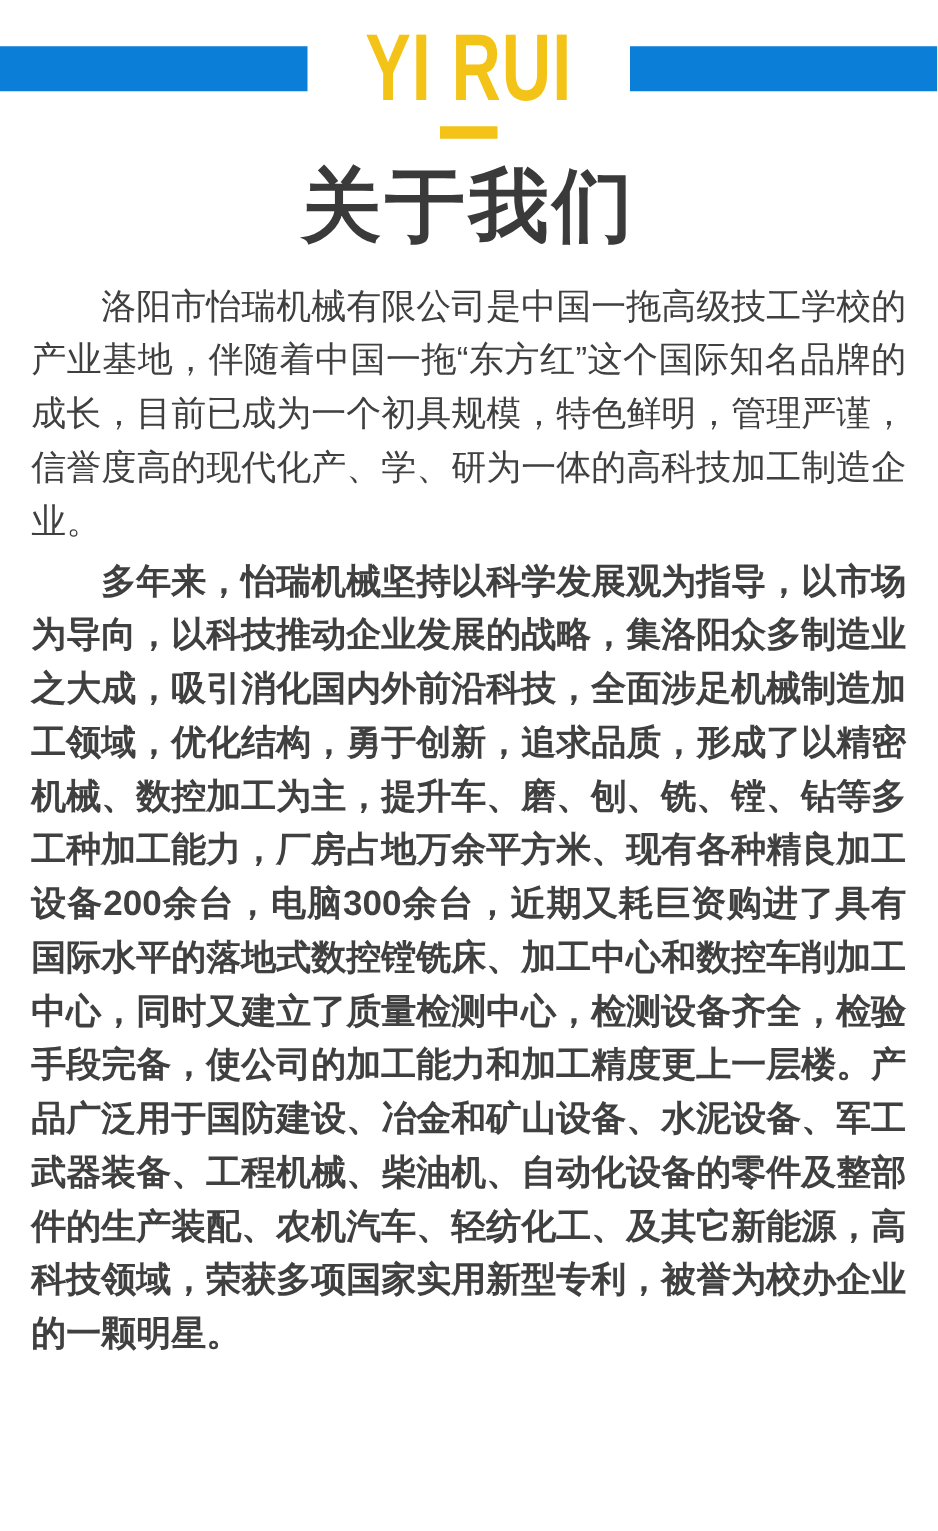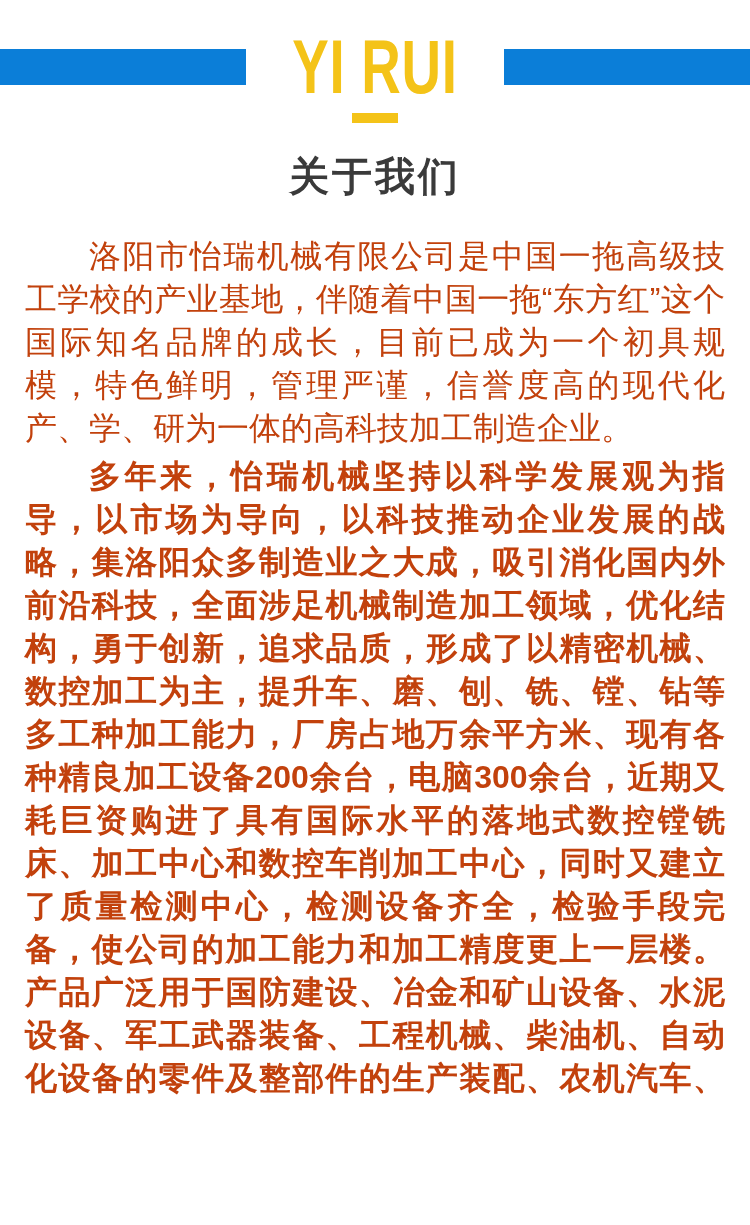--- a/index.html
+++ b/index.html
@@ -3,21 +3,21 @@
 <meta charset="utf-8">
 <style>
   * { margin: 0; padding: 0; box-sizing: border-box; }
   html, body { background: #ffffff; }
   body { font-family: "Liberation Sans", sans-serif; }
 
   .page {
     position: relative;
     width: 750px;
     height: 1083px;
-    margin: 12px auto;
+    margin: 0 auto;
     background: #ffffff;
     overflow: hidden;
   }
 
   
   .logo-row {
     display: flex;
     align-items: center;
     margin-top: 15px;
     height: 80px;
@@ -45,35 +45,35 @@
   }
   .logo-dash {
     width: 46px;
     height: 10px;
     background: #f4c318;
     margin: 6px auto 0;
   }
   .page-title {
     margin-top: 20px;
     text-align: center;
-    font-size: 40px;
+    font-size: 64px;
     line-height: 66px;
     font-weight: bold;
     letter-spacing: 3px;
     color: #3a3a3a;
   }
 
   
   .about-content {
     margin: 26px 25px 0;
   }
   .para {
-    font-size: 32px;
+    font-size: 28px;
     line-height: 43px;
-    color: #c2410c;
+    color: #404040;
     text-align: justify;
     text-indent: 2em;
   }
   .para + .para { margin-top: 5px; font-weight: bold; }
 
   
   .contact {
     margin-top: 26px;
     display: flex;
     align-items: flex-end;

